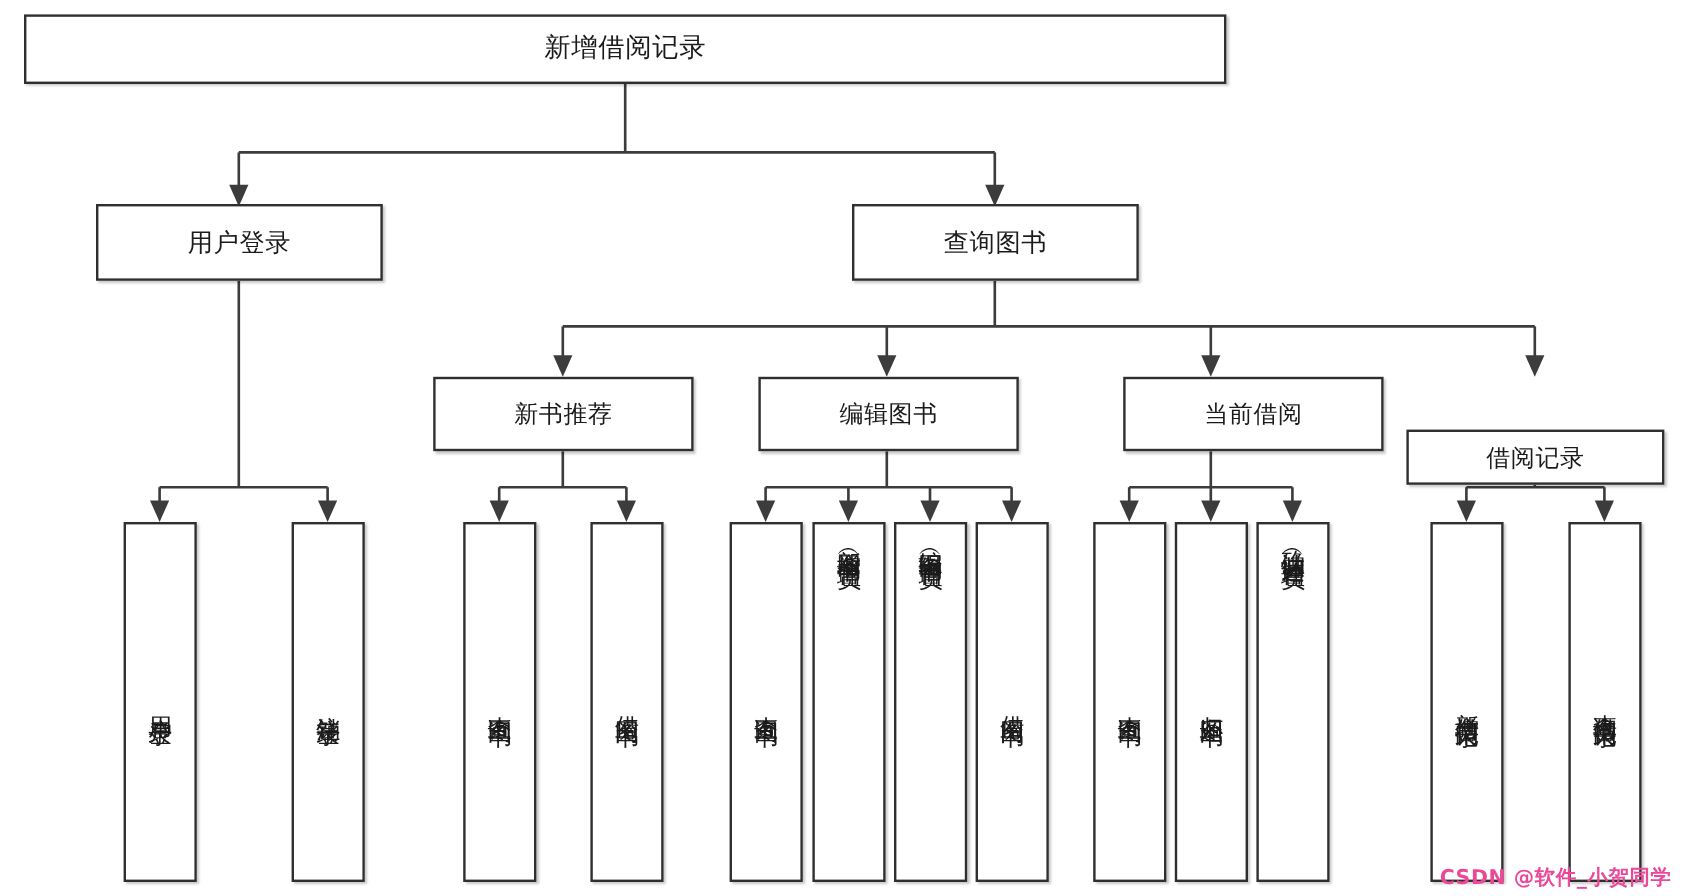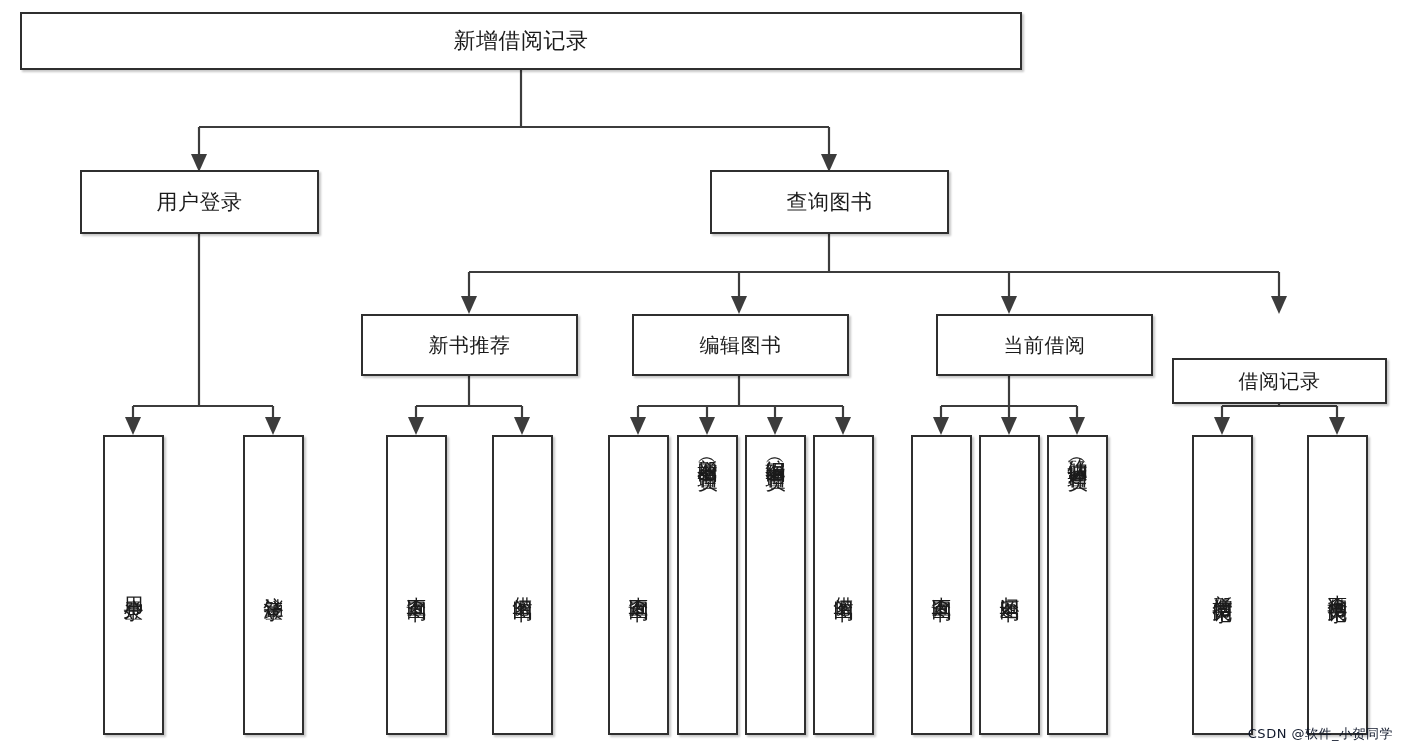--- a/index.html
+++ b/index.html
@@ -78,25 +78,26 @@
   
   .node.leaf.center {
     align-items: center;
     padding-top: 0;
   }
   
   #watermark {
     position: absolute;
     right: 12px;
     bottom: 4px;
-    font-size: 13px;
-    color: #0f172a;
+    font-size: 17px;
+    color: #ec4899;
     letter-spacing: 0.5px;
     white-space: nowrap;
     font-family: "DejaVu Sans", "Liberation Sans", sans-serif;
+    font-weight: bold;
   }
 </style>
 </head>
 <body>
 
 <div id="canvas">
 
   <svg id="wires" viewBox="0 0 1405 747" width="1405" height="747">
 
     <line x1="521" y1="70" x2="521" y2="127"></line>

